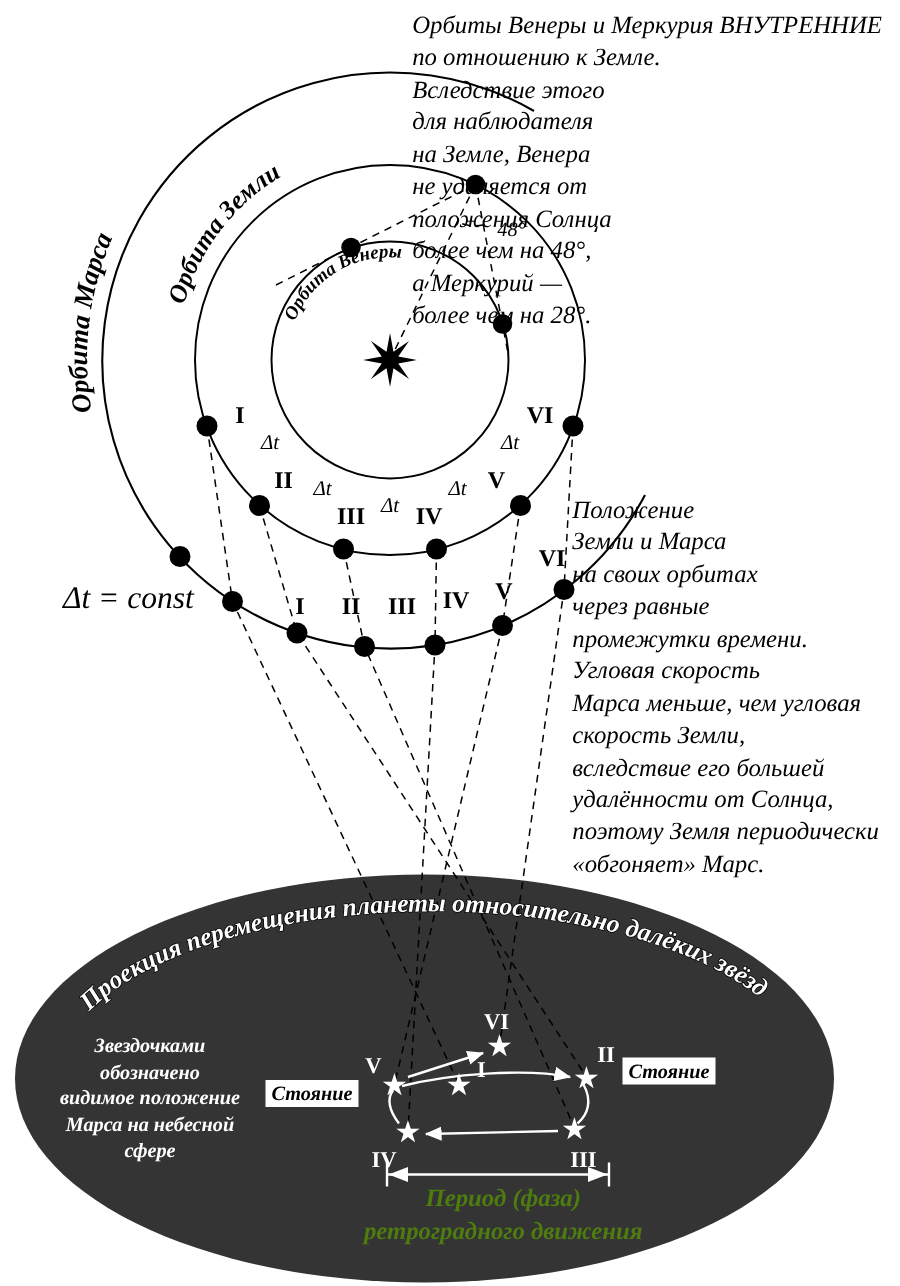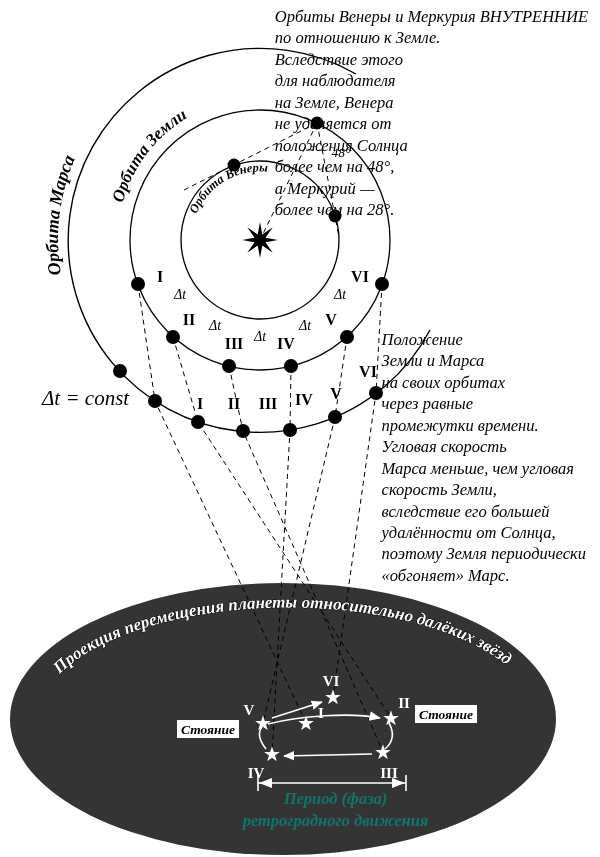--- a/index.html
+++ b/index.html
@@ -18,21 +18,21 @@
     position:absolute;left:6px;top:386px;
     font-weight:normal;font-style:italic;font-size:21px;white-space:pre;margin-left:36px;
   }
   .legend{
     position:absolute;left:24px;top:688px;width:152px;text-align:center;
     white-space:pre;color:#fff;font-weight:bold;font-style:italic;
     font-size:13.5px;line-height:1.3;
   }
   .period{
     position:absolute;left:213px;top:788px;width:245px;text-align:center;
-    white-space:pre;color:#0f766e;font-weight:bold;font-style:italic;
+    white-space:pre;color:#4d7c0f;font-weight:bold;font-style:italic;
     font-size:16.5px;line-height:1.35;
   }
   .svgtxt{font-family:"Liberation Serif",serif;}
 </style>
 </head>
 <body>
 
 <div class="canvas">
 
 <svg width="600" height="857" viewBox="0 0 600 857">
@@ -189,16 +189,21 @@
 через равные
 промежутки времени.
 Угловая скорость
 Марса меньше, чем угловая
 скорость Земли,
 вследствие его большей
 удалённости от Солнца,
 поэтому Земля периодически
 «обгоняет» Марс.</div>
 <div class="dtconst">Δt = const</div>
+<div class="legend">Звездочками
+обозначено
+видимое положение
+Марса на небесной
+сфере</div>
 <div class="period">Период (фаза)
 ретроградного движения</div>
 
 </div>
 
 </body></html>

